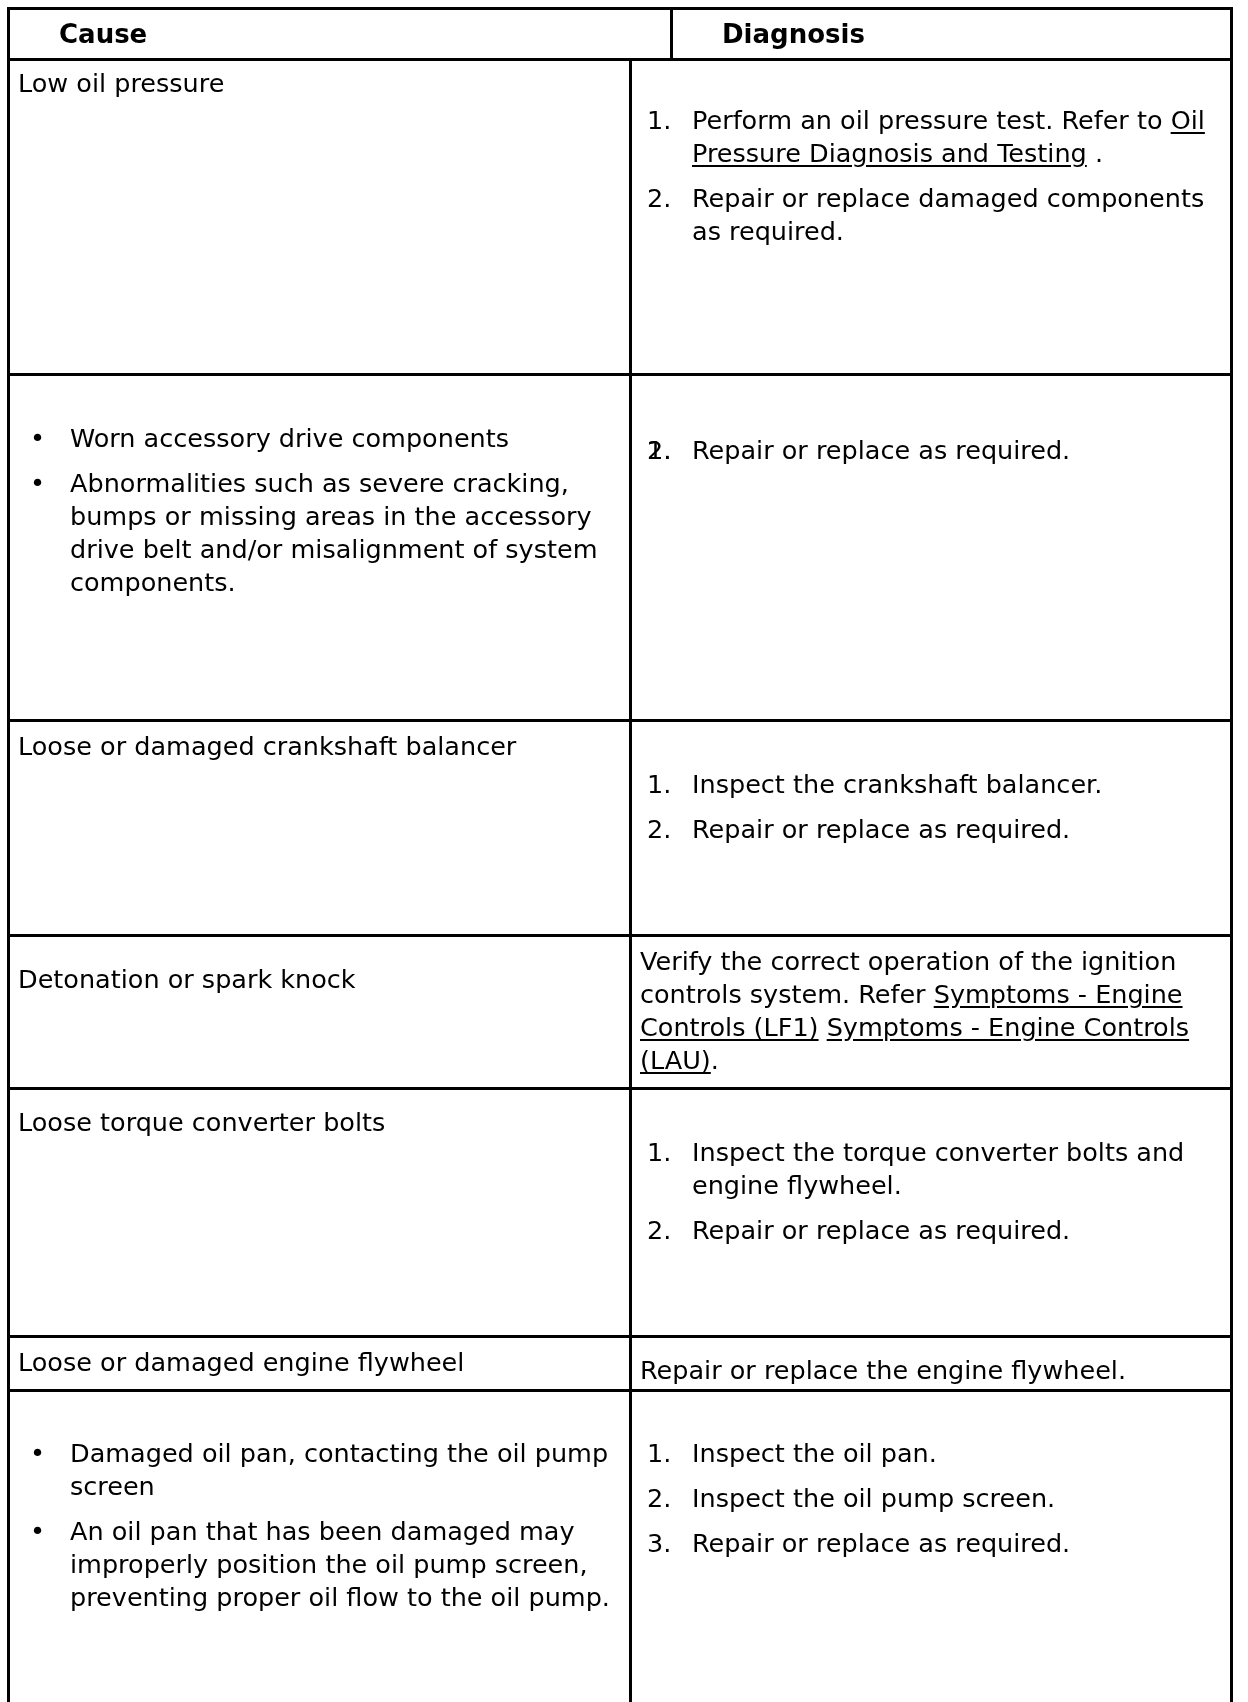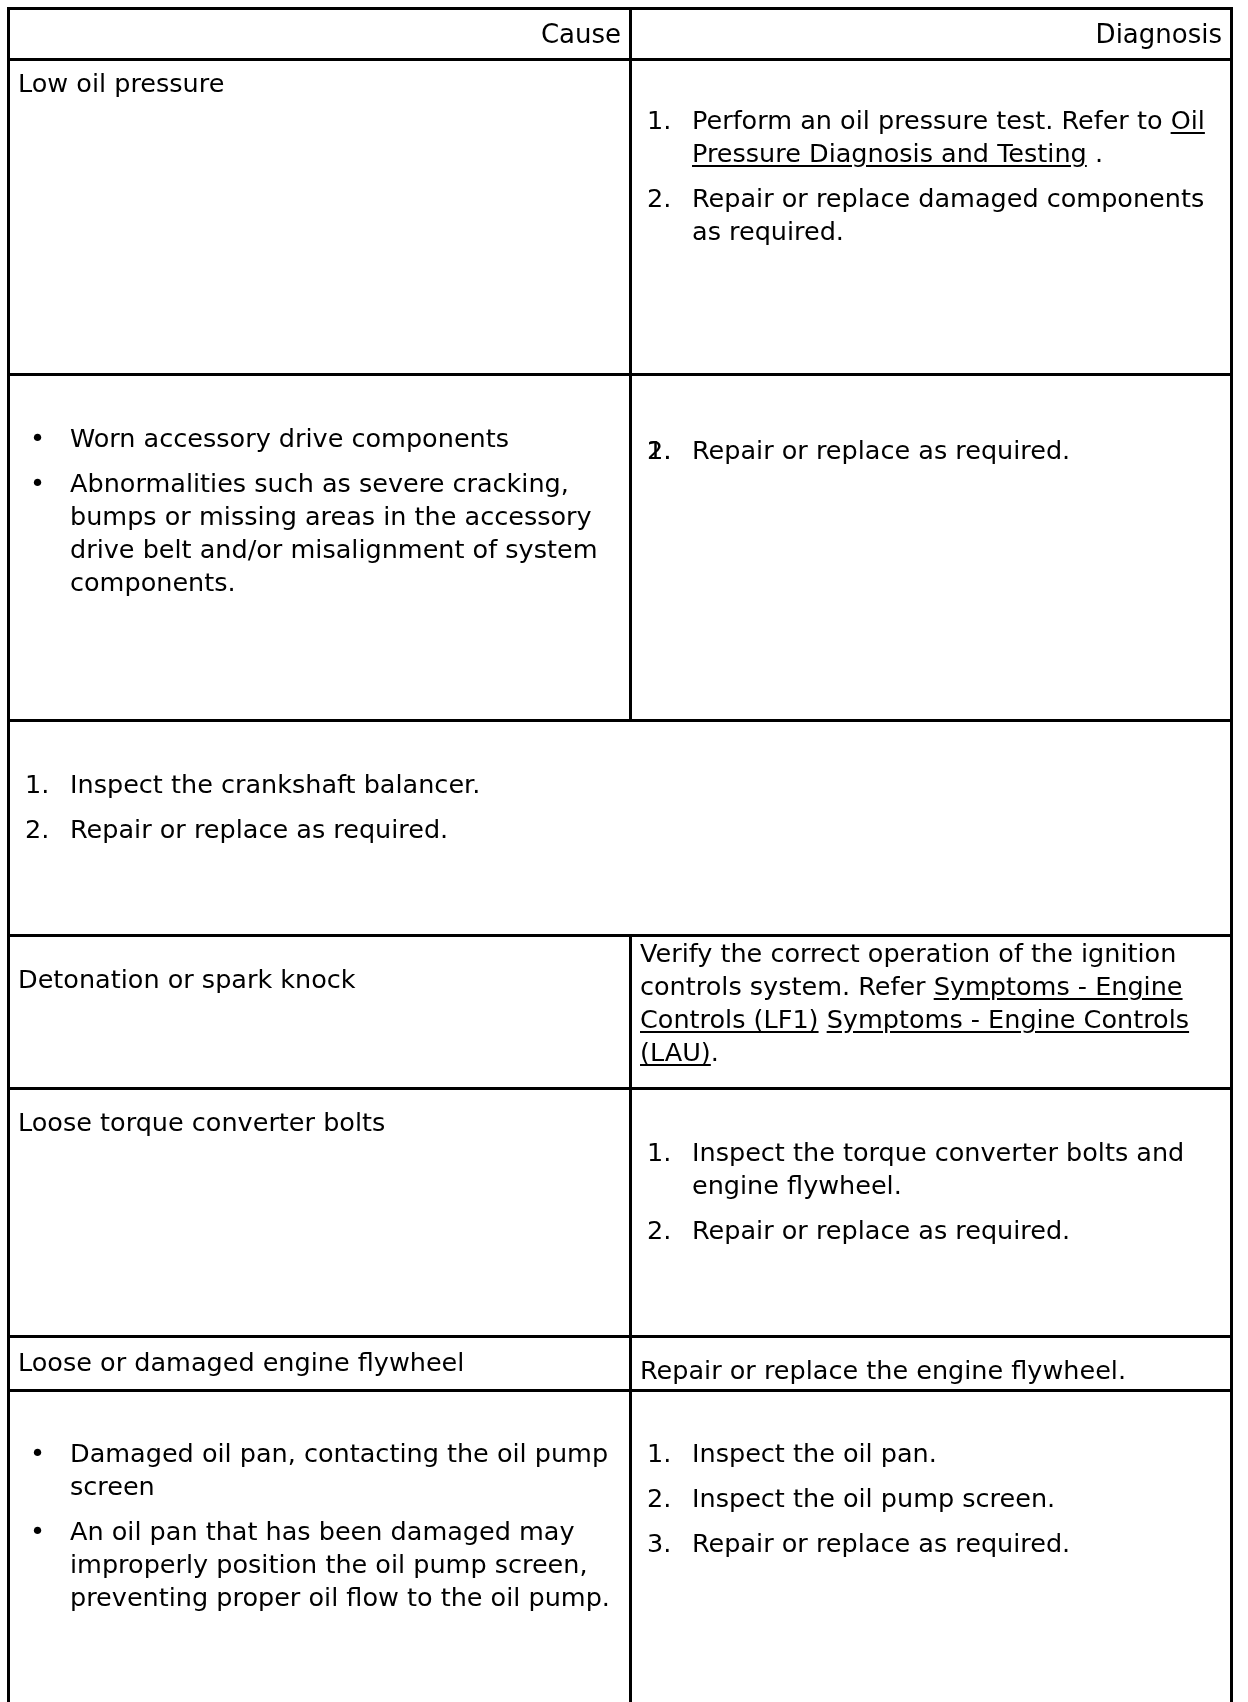--- a/index.html
+++ b/index.html
@@ -10,21 +10,21 @@
     .tbl {
       position: absolute; left: 7px; top: 7px; width: 1226px;
       border-left: 3px solid #000; border-right: 3px solid #000; border-top: 3px solid #000;
       box-sizing: border-box;
     }
     .row { display: flex; border-bottom: 3px solid #000; box-sizing: border-box; }
     .row.last { border-bottom: none; }
     .cell { box-sizing: border-box; font-size: 25.5px; line-height: 33px; }
     .c1 { width: 622px; border-right: 3px solid #000; padding: 0 8px; }
     .c2 { flex: 1; padding: 0 8px; }
-    .hdr .cell { font-weight: normal; text-align: right; line-height: 48px; font-size: 26px; }
+    .hdr .cell { font-weight: bold; text-align: left; line-height: 48px; font-size: 26px; margin-left: 41px; }
     .plain { padding-top: 10px; }
     ul, ol { margin: 0; padding: 0; list-style: none; }
     li { position: relative; margin-bottom: 12px; }
     ul li { padding-left: 52px; }
     ul li .mk { position: absolute; left: 12px; top: 0; }
     ol li { padding-left: 52px; }
     ol li .mk { position: absolute; left: 7px; top: 0; }
     a { color: #000; text-decoration: underline; text-underline-offset: 3px; }
   </style>
 </head>
@@ -64,33 +64,36 @@
     </div>
     <div class="cell c2" style="padding-top:46px">
       <ol>
         <li><span class="mk">1.</span></li>
         <li><span class="mk">2.</span><span>Repair or replace as required.</span></li>
       </ol>
     </div>
   </div>
 
   <div class="row" style="height:215px">
+    <div class="cell c1" style="padding-top:8px">
+      <span>Loose or damaged crankshaft balancer</span>
+    </div>
     <div class="cell c2" style="padding-top:46px">
       <ol>
         <li><span class="mk">1.</span><span>Inspect the crankshaft balancer.</span></li>
         <li><span class="mk">2.</span><span>Repair or replace as required.</span></li>
       </ol>
     </div>
   </div>
 
   <div class="row" style="height:153px">
     <div class="cell c1" style="padding-top:26px">
       <span>Detonation or spark knock</span>
     </div>
-    <div class="cell c2" style="padding-top:0">
+    <div class="cell c2" style="padding-top:8px">
       <span>Verify the correct operation of the ignition controls system. Refer </span><a href="#">Symptoms - Engine Controls (LF1)</a> <a href="#">Symptoms - Engine Controls (LAU)</a><span>.</span>
     </div>
   </div>
 
   <div class="row" style="height:248px">
     <div class="cell c1" style="padding-top:16px">
       <span>Loose torque converter bolts</span>
     </div>
     <div class="cell c2" style="padding-top:46px">
       <ol>

